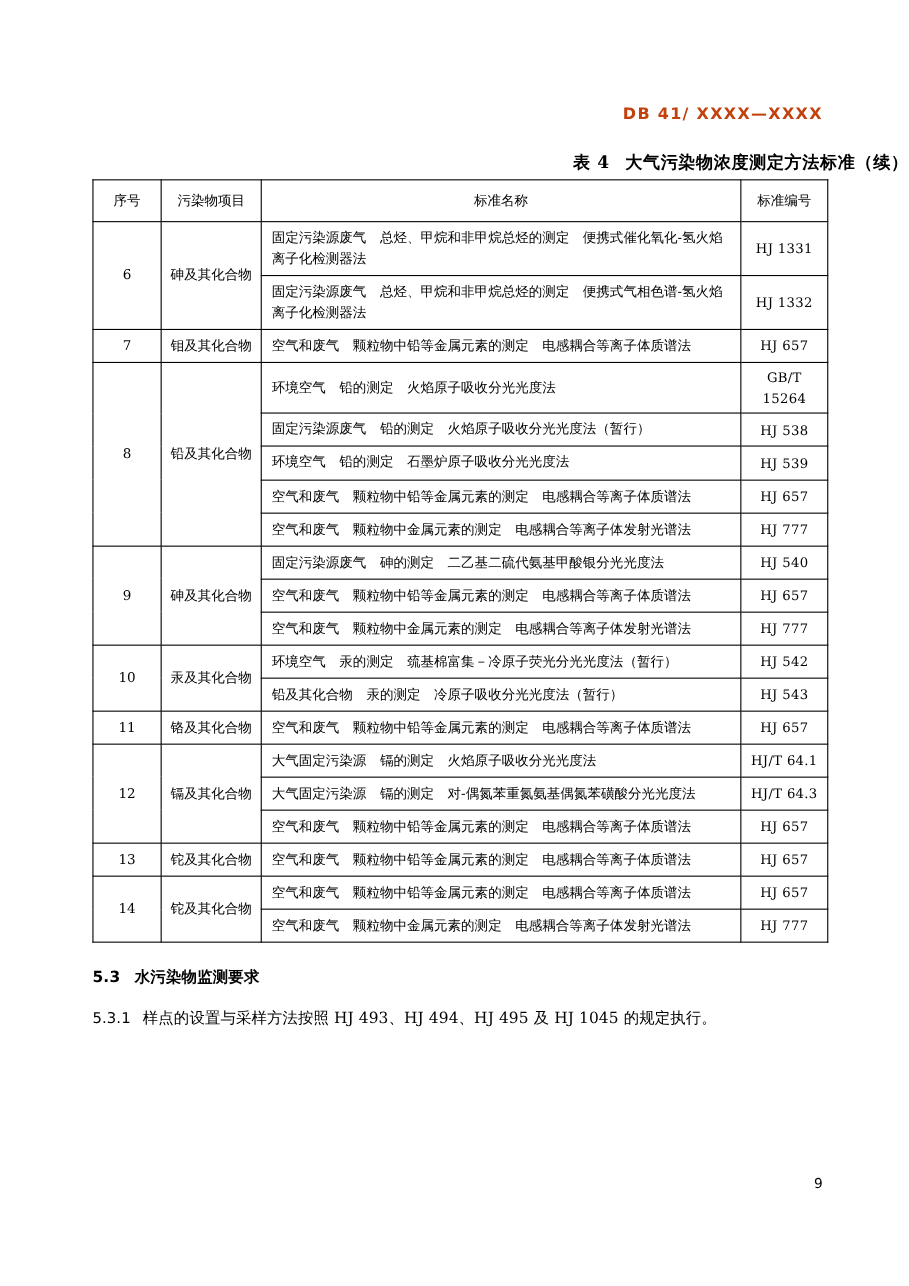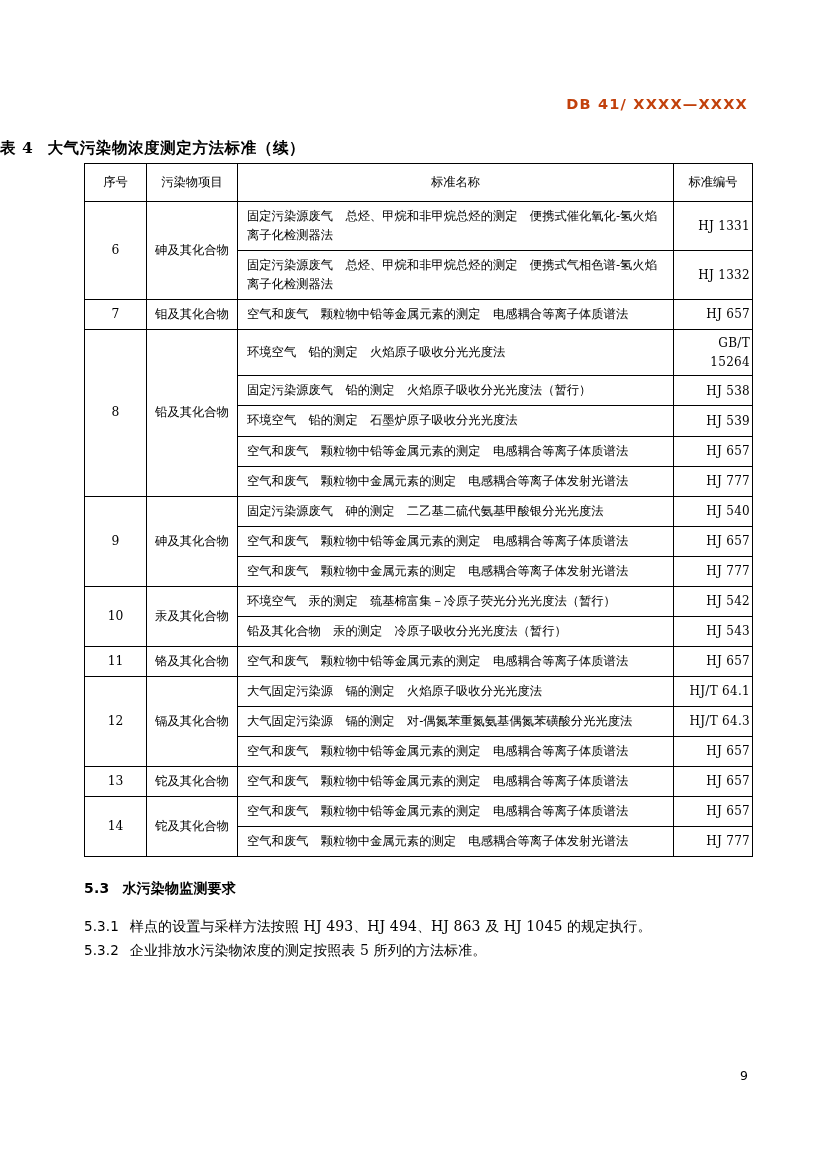--- a/index.html
+++ b/index.html
@@ -29,21 +29,21 @@
     font-weight: bold;
     font-size: 14.5px;
     letter-spacing: 1.2px;
     color: #c2410c;
   }
   .table-title {
     position: absolute;
     left: 0;
     right: 0;
     top: 138px;
-    text-align: left;
+    text-align: right;
     font-size: 15.5px;
     font-weight: bold;
     letter-spacing: 0.6px;
     font-family: "DejaVu Serif", "Liberation Serif", serif;
   }
   .title-sp { display: inline-block; width: 14px; }
 
   table.std {
     position: absolute;
     left: 84px;
@@ -58,21 +58,21 @@
     padding: 0;
     font-weight: normal;
     font-size: 12.3px;
     line-height: 1.55;
     vertical-align: middle;
     font-family: "DejaVu Serif", "Liberation Serif", serif;
   }
   .col-no    { width: 61px;  text-align: center; }
   .col-item  { width: 90px;  text-align: center; }
   .col-name  { width: 435px; text-align: left; }
-  .col-code  { width: 78px;  text-align: right; }
+  .col-code  { width: 78px;  text-align: center; }
 
   th.col-no, th.col-item, th.col-name, th.col-code {
     height: 37px;
     text-align: center;
     font-size: 12.6px;
   }
   td.col-name .nm {
     display: block;
     padding: 5px 8px 5px 9px;
   }
@@ -356,21 +356,18 @@
           </td>
         </tr>
       </tbody>
   </table>
 
   <div class="sec-wrap">
     <div class="sec-h">
       <span class="num">5.3</span><span>水污染物监测要求</span>
     </div>
     <div class="sec-p">
-      <span class="num">5.3.1</span><span>样点的设置与采样方法按照 HJ 493、HJ 494、HJ 863 及 HJ 1045 的规定执行。</span>
-    </div>
-    <div class="sec-p">
-      <span class="num">5.3.2</span><span>企业排放水污染物浓度的测定按照表 5 所列的方法标准。</span>
+      <span class="num">5.3.1</span><span>样点的设置与采样方法按照 HJ 493、HJ 494、HJ 495 及 HJ 1045 的规定执行。</span>
     </div>
   </div>
 
   <div class="page-num">9</div>
 </div>
 
 </body></html>

